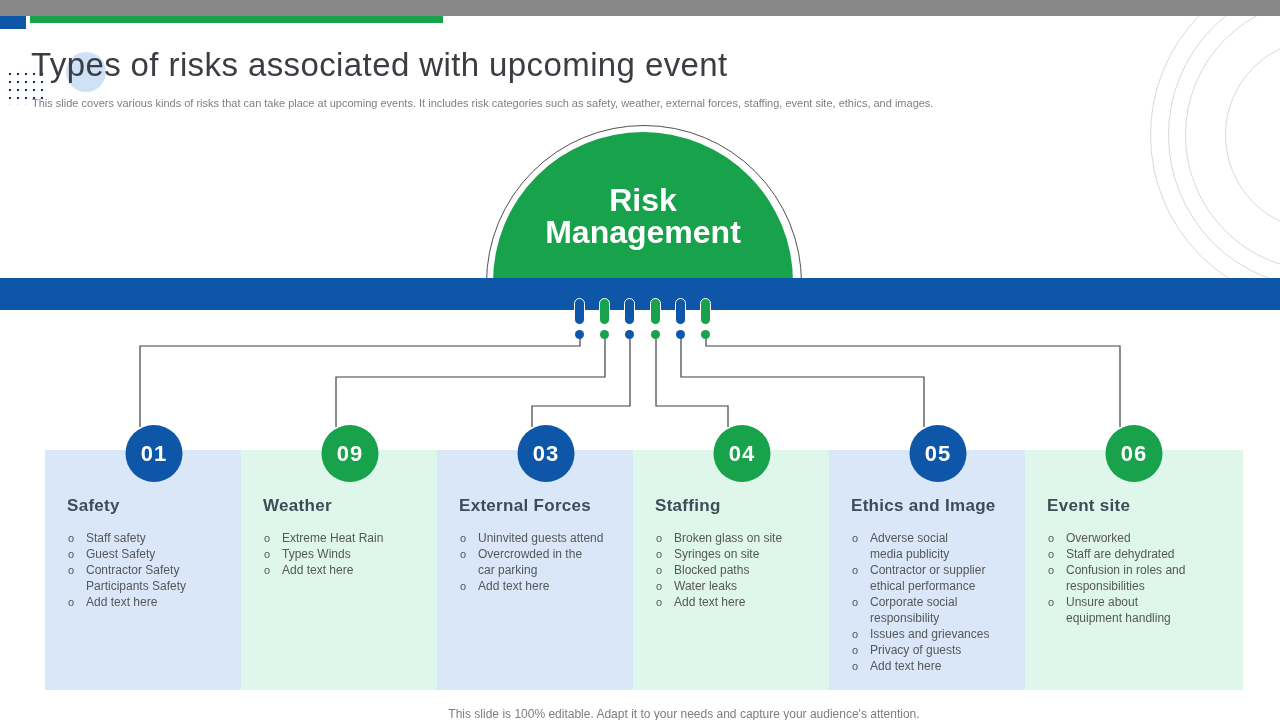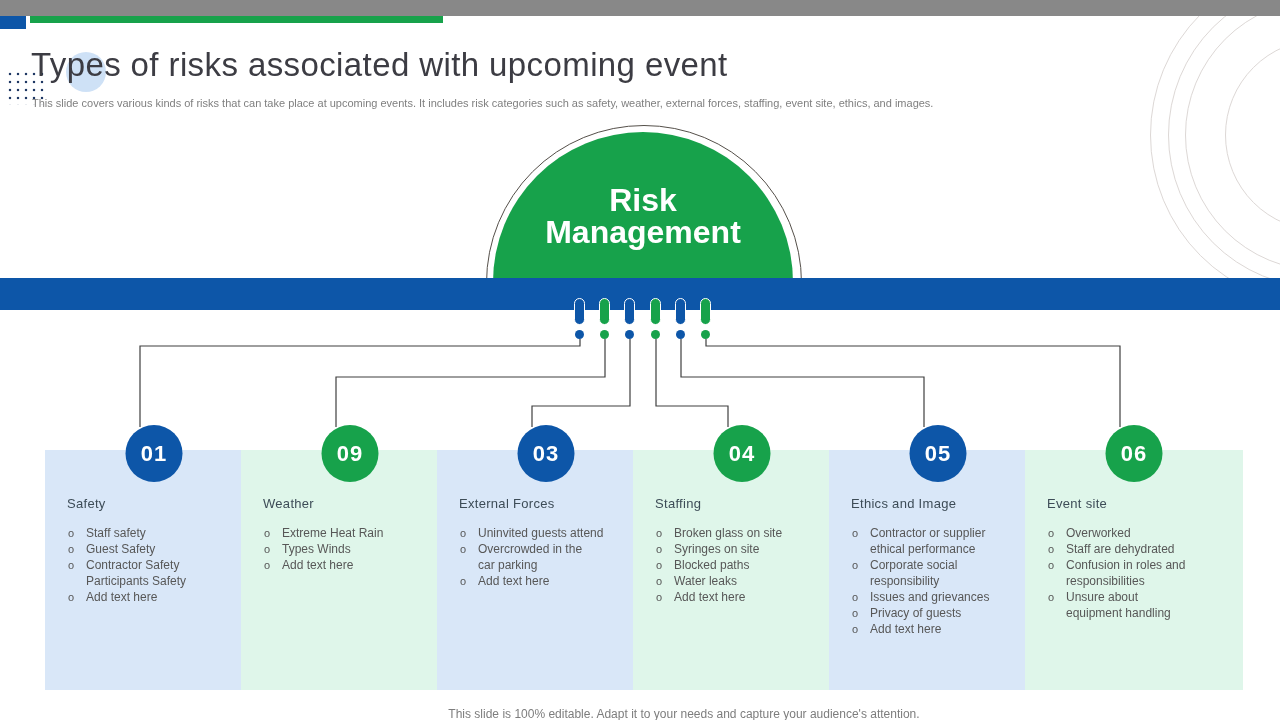--- a/index.html
+++ b/index.html
@@ -44,21 +44,21 @@
   
   .connectors{position:absolute; left:0; top:0; width:1280px; height:720px; pointer-events:none;}
   
   .card{position:absolute; top:434px; width:218px; height:240px; box-sizing:border-box;
     padding:46px 10px 0 22px;}
   .card-blue{background:var(--card-blue);} .card-green{background:var(--card-green);}
   .badge{position:absolute; top:-25px; left:50%; transform:translateX(-50%);
     width:57px; height:57px; border-radius:50%; color:#fff; font-size:22px; font-weight:bold;
     display:flex; align-items:center; justify-content:center; letter-spacing:1px;}
   .badge-blue{background:var(--blue);} .badge-green{background:var(--green);}
-  .card-title{margin:0; font-size:13px; font-weight:normal; color:#3d4c57; letter-spacing:.3px;}
+  .card-title{margin:0; font-size:17px; font-weight:bold; color:#3d4c57; letter-spacing:.3px;}
   .card-list{list-style:none; margin:14px 0 0 0; padding:0;}
   .card-list li{position:relative; padding-left:19px; font-size:12px; line-height:16px;
     color:#575757; white-space:pre-line;}
   .card-list li::before{content:"o"; position:absolute; left:1px; top:0;
     font-size:11px; color:#575757;}
   
   .slide-footer{position:absolute; left:0; top:691px; width:1272px; text-align:center;
     font-size:12px; color:#7d7d7d;padding-left:48px;}
 </style>
 </head>
@@ -150,20 +150,22 @@
           <li>Blocked paths</li>
           <li>Water leaks</li>
           <li>Add text here</li>
         </ul>
   </div>
 
   <div class="card card-blue" style="left: 829px;">
     <div class="badge badge-blue">05</div>
     <h2 class="card-title">Ethics and Image</h2>
     <ul class="card-list">
+          <li>Adverse social
+media publicity</li>
           <li>Contractor or supplier
 ethical performance</li>
           <li>Corporate social
 responsibility</li>
           <li>Issues and grievances</li>
           <li>Privacy of guests</li>
           <li>Add text here</li>
         </ul>
   </div>
 

